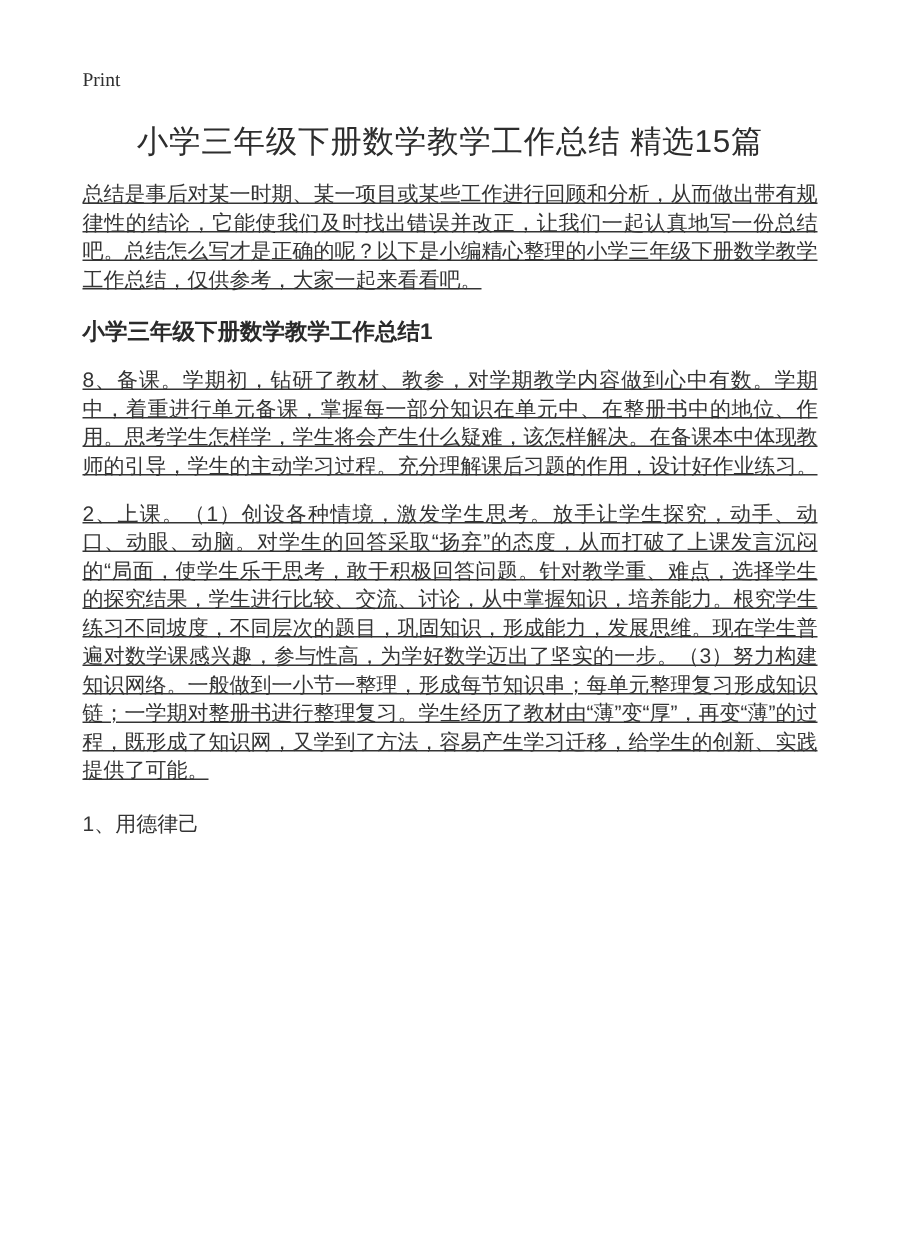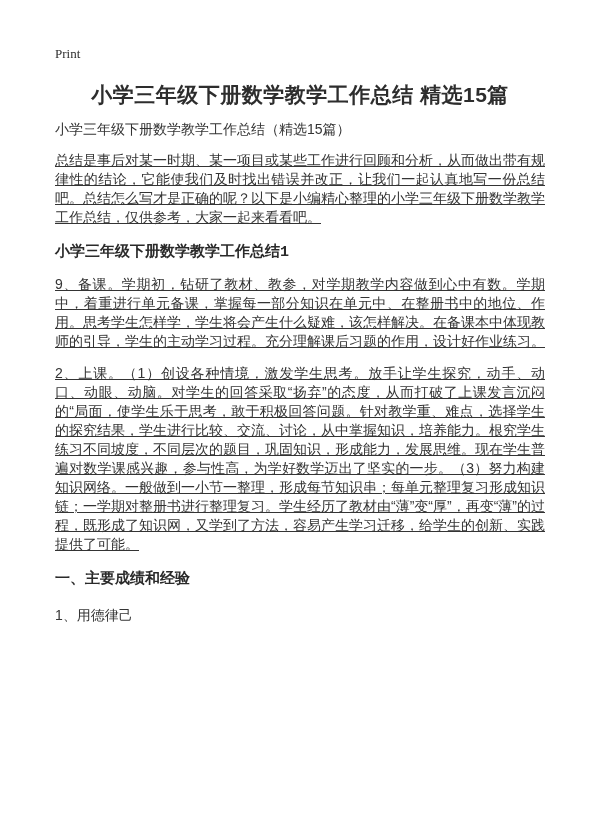--- a/index.html
+++ b/index.html
@@ -22,21 +22,21 @@
     background: #ffffff;
   }
   .print-link {
     font-family: "Liberation Serif", serif;
     font-size: 13px;
     color: #2f2f2f;
     display: inline-block;
   }
   .doc-title {
     font-size: 21px;
-    font-weight: bold;
+    font-weight: normal;
     text-align: center;
     color: #2d2d2d;
     margin: 21px 0 12px 0;
     letter-spacing: 0.5px;
     line-height: 24px;
   }
   .doc-subtitle {
     font-size: 14px;
     color: #333333;
     margin: 13px 0 0 0;
@@ -49,47 +49,44 @@
     color: #343434;
     margin: 13px 0 0 0;
     text-decoration: underline;
   }
   .section-heading {
     font-size: 15px;
     font-weight: bold;
     color: #2a2a2a;
     margin: 16px 0 0 0;
     line-height: 19px;
-    font-family: Liberation Mono, monospace;
   }
   .sub-item {
     font-size: 14px;
     color: #343434;
     margin: 17px 0 0 0;
     line-height: 19px;
   }
 </style>
 </head>
 <body>
 
 <div class="page">
 
   <a class="print-link">Print</a>
 
   <h1 class="doc-title">小学三年级下册数学教学工作总结 精选15篇</h1>
 
-  <div class="doc-subtitle">小学三年级下册数学教学工作总结（精选15篇）</div>
 
   <p class="body-para">总结是事后对某一时期、某一项目或某些工作进行回顾和分析，从而做出带有规律性的结论，它能使我们及时找出错误并改正，让我们一起认真地写一份总结吧。总结怎么写才是正确的呢？以下是小编精心整理的小学三年级下册数学教学工作总结，仅供参考，大家一起来看看吧。</p>
 
   <h2 class="section-heading">小学三年级下册数学教学工作总结1</h2>
 
 
-  <p class="body-para">9、备课。学期初，钻研了教材、教参，对学期教学内容做到心中有数。学期中，着重进行单元备课，掌握每一部分知识在单元中、在整册书中的地位、作用。思考学生怎样学，学生将会产生什么疑难，该怎样解决。在备课本中体现教师的引导，学生的主动学习过程。充分理解课后习题的作用，设计好作业练习。</p>
+  <p class="body-para">8、备课。学期初，钻研了教材、教参，对学期教学内容做到心中有数。学期中，着重进行单元备课，掌握每一部分知识在单元中、在整册书中的地位、作用。思考学生怎样学，学生将会产生什么疑难，该怎样解决。在备课本中体现教师的引导，学生的主动学习过程。充分理解课后习题的作用，设计好作业练习。</p>
 
   <p class="body-para">2、上课。（1）创设各种情境，激发学生思考。放手让学生探究，动手、动口、动眼、动脑。对学生的回答采取“扬弃”的态度，从而打破了上课发言沉闷的“局面，使学生乐于思考，敢于积极回答问题。针对教学重、难点，选择学生的探究结果，学生进行比较、交流、讨论，从中掌握知识，培养能力。根究学生练习不同坡度，不同层次的题目，巩固知识，形成能力，发展思维。现在学生普遍对数学课感兴趣，参与性高，为学好数学迈出了坚实的一步。（3）努力构建知识网络。一般做到一小节一整理，形成每节知识串；每单元整理复习形成知识链；一学期对整册书进行整理复习。学生经历了教材由“薄”变“厚”，再变“薄”的过程，既形成了知识网，又学到了方法，容易产生学习迁移，给学生的创新、实践提供了可能。</p>
 
 
-  <h2 class="section-heading">一、主要成绩和经验</h2>
 
   <div class="sub-item">1、用德律己</div>
 
 </div>
 
 </body></html>

